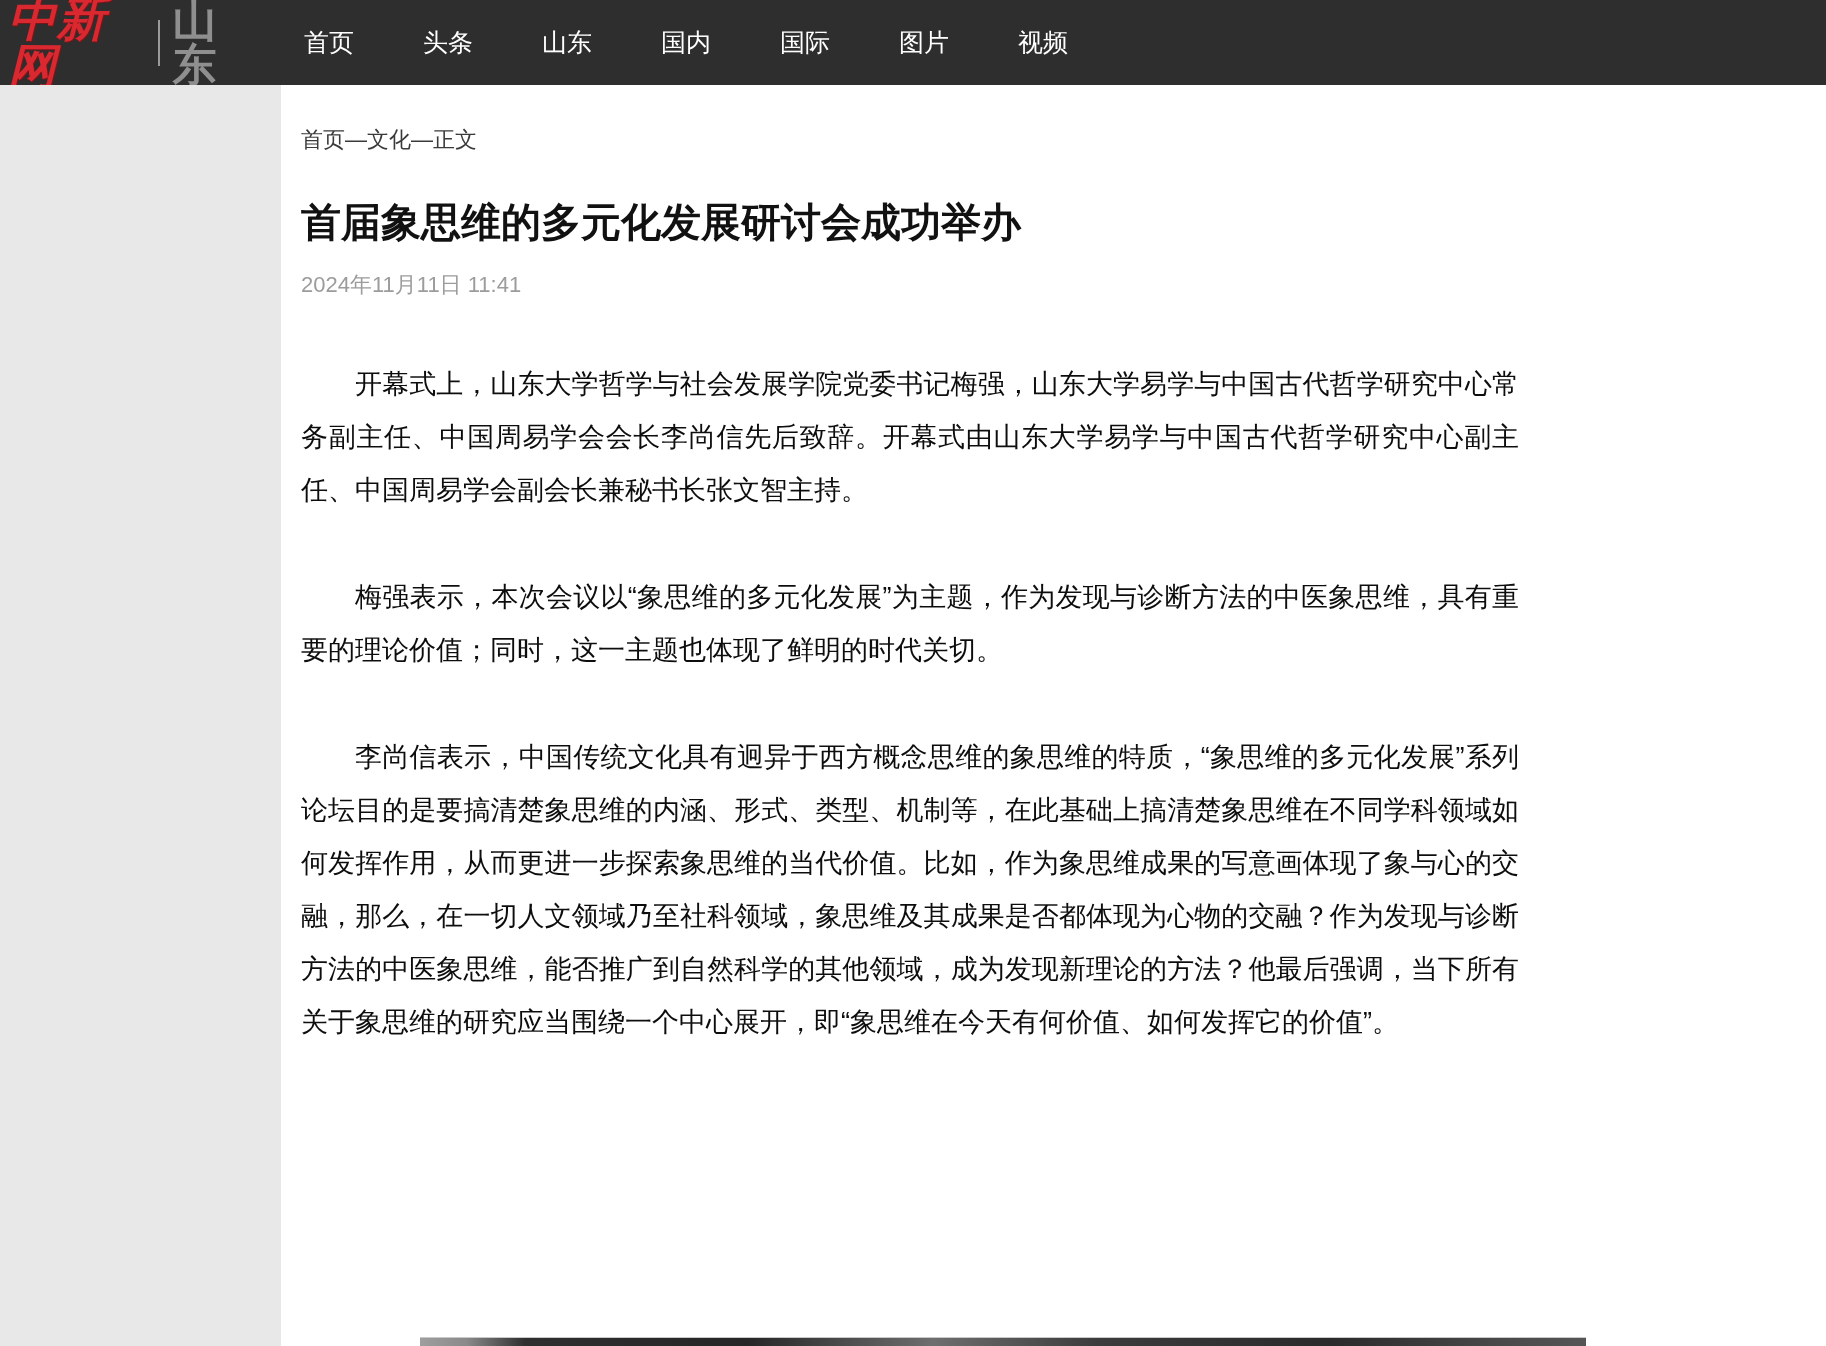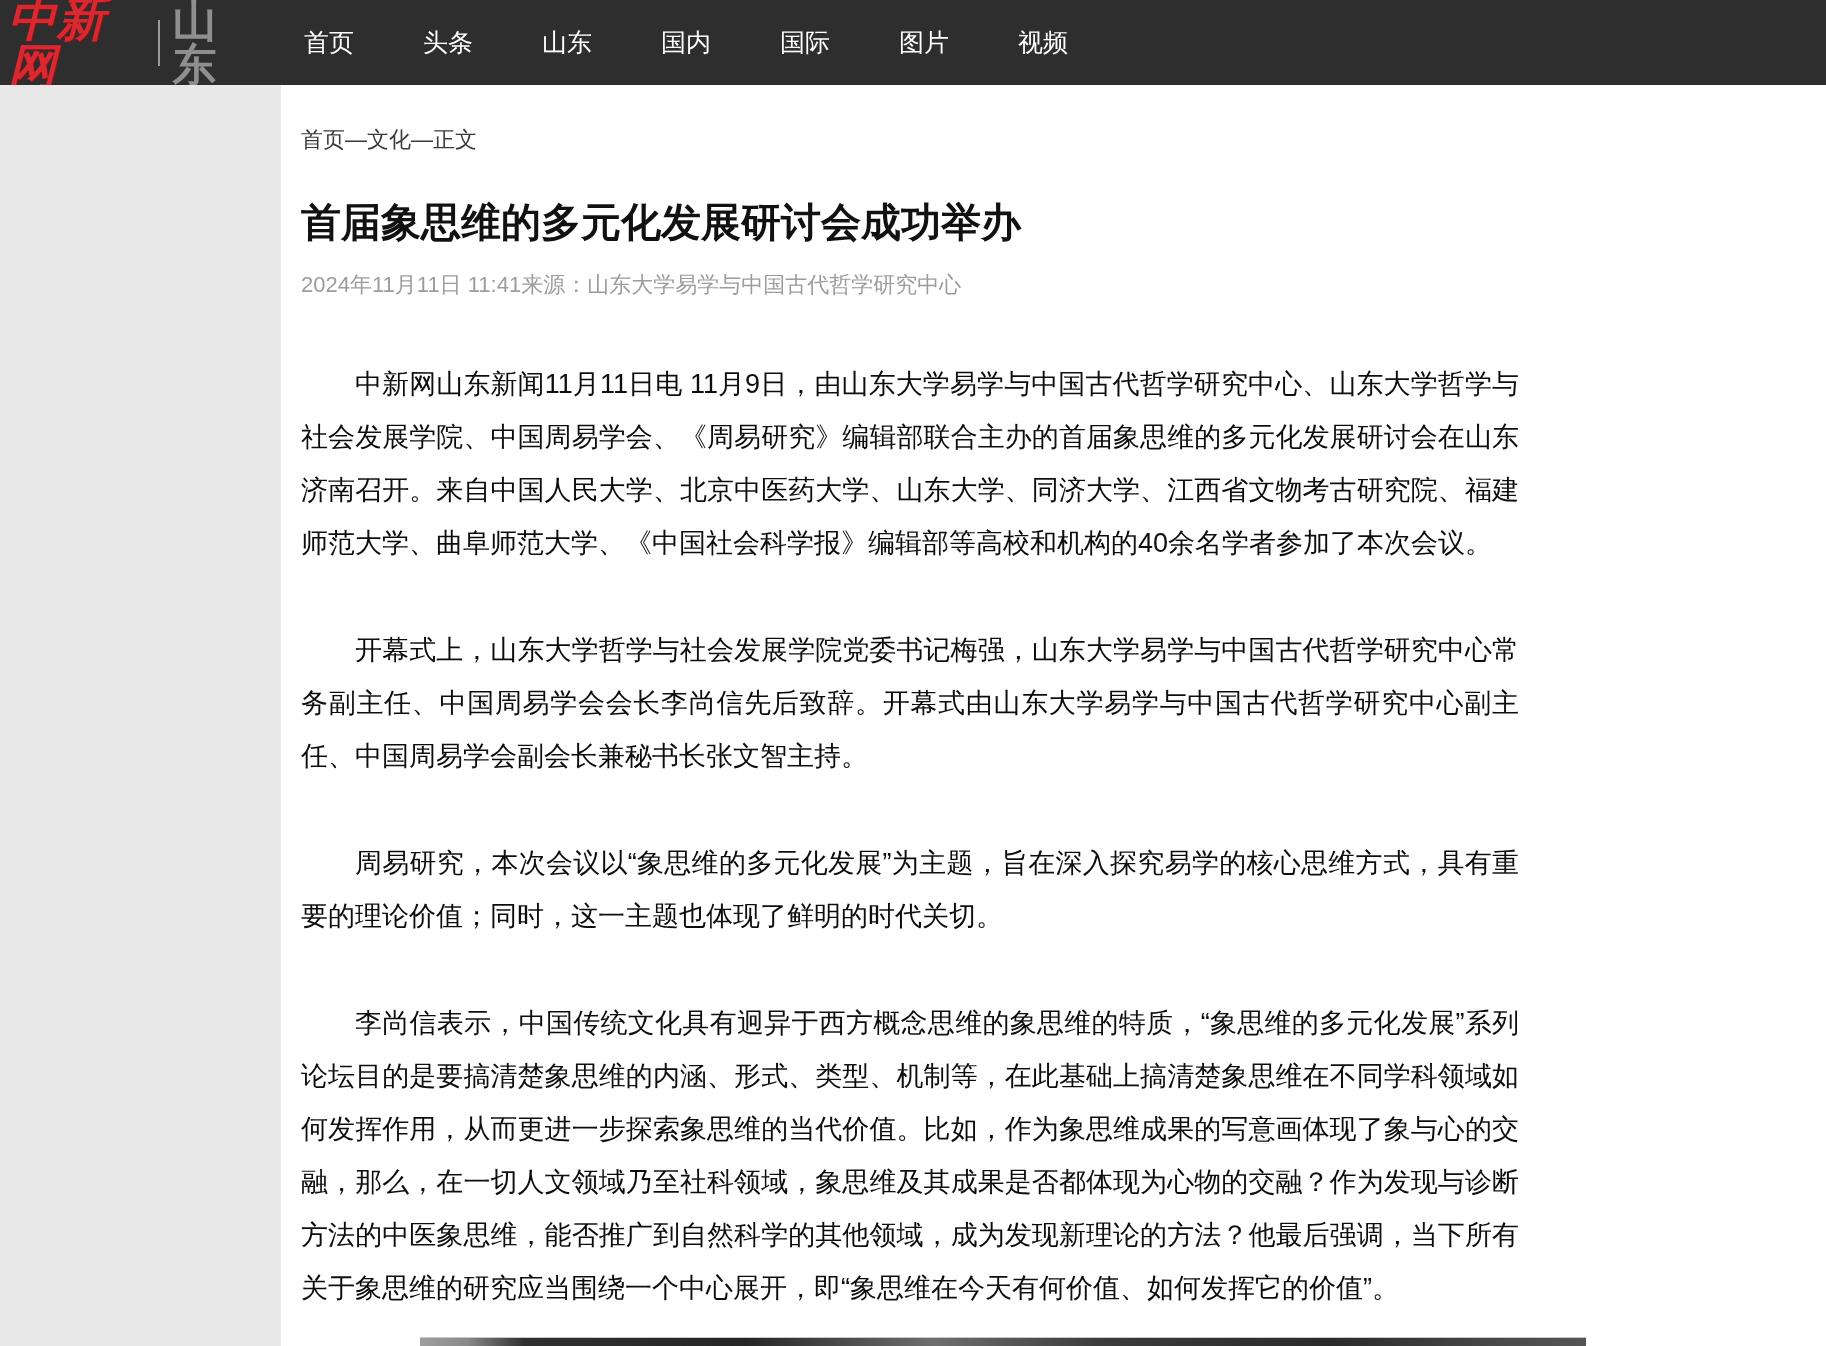--- a/index.html
+++ b/index.html
@@ -144,24 +144,22 @@
   </nav>
 </header>
 
 <div class="page">
   <div class="left-rail"></div>
   <main class="content">
     <div class="breadcrumb">首页—文化—正文</div>
     <h1 class="article-title">首届象思维的多元化发展研讨会成功举办</h1>
     <div class="meta">
       <span>2024年11月11日 11:41</span>
-      <span>来源：山东大学易学与中国古代哲学研究中心</span>
     </div>
     <div class="article-body">
-      <p>中新网山东新闻11月11日电 11月9日，由山东大学易学与中国古代哲学研究中心、山东大学哲学与社会发展学院、中国周易学会、《周易研究》编辑部联合主办的首届象思维的多元化发展研讨会在山东济南召开。来自中国人民大学、北京中医药大学、山东大学、同济大学、江西省文物考古研究院、福建师范大学、曲阜师范大学、《中国社会科学报》编辑部等高校和机构的40余名学者参加了本次会议。</p>
       <p>开幕式上，山东大学哲学与社会发展学院党委书记梅强，山东大学易学与中国古代哲学研究中心常务副主任、中国周易学会会长李尚信先后致辞。开幕式由山东大学易学与中国古代哲学研究中心副主任、中国周易学会副会长兼秘书长张文智主持。</p>
-      <p>周易研究，本次会议以“象思维的多元化发展”为主题，旨在深入探究易学的核心思维方式，具有重要的理论价值；同时，这一主题也体现了鲜明的时代关切。</p>
+      <p>梅强表示，本次会议以“象思维的多元化发展”为主题，作为发现与诊断方法的中医象思维，具有重要的理论价值；同时，这一主题也体现了鲜明的时代关切。</p>
       <p>李尚信表示，中国传统文化具有迥异于西方概念思维的象思维的特质，“象思维的多元化发展”系列论坛目的是要搞清楚象思维的内涵、形式、类型、机制等，在此基础上搞清楚象思维在不同学科领域如何发挥作用，从而更进一步探索象思维的当代价值。比如，作为象思维成果的写意画体现了象与心的交融，那么，在一切人文领域乃至社科领域，象思维及其成果是否都体现为心物的交融？作为发现与诊断方法的中医象思维，能否推广到自然科学的其他领域，成为发现新理论的方法？他最后强调，当下所有关于象思维的研究应当围绕一个中心展开，即“象思维在今天有何价值、如何发挥它的价值”。</p>
     </div>
   </main>
 </div>
 
 <div class="photo-strip"></div>
 
 </body></html>

